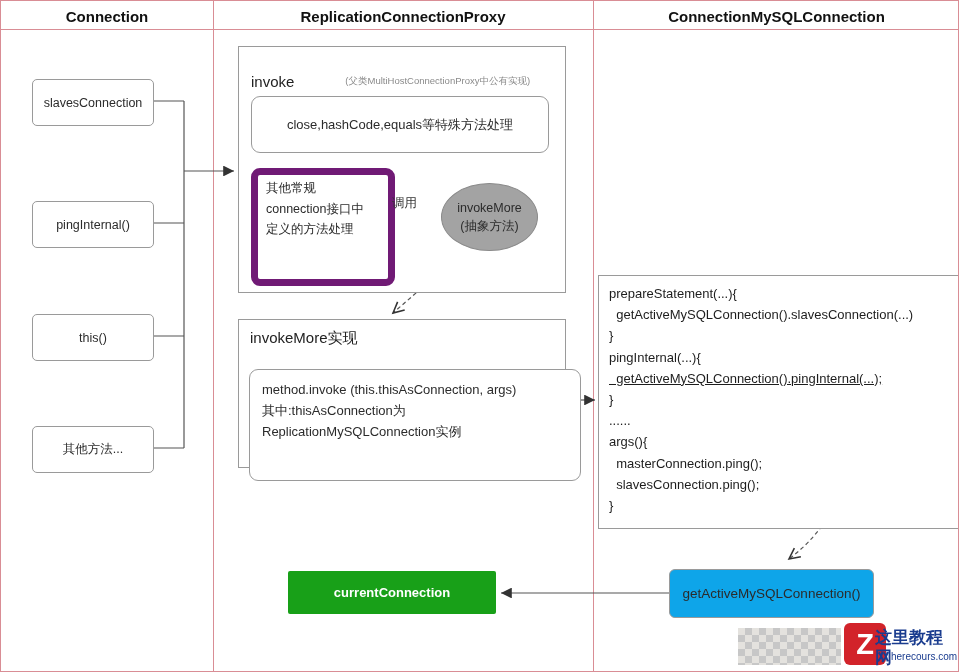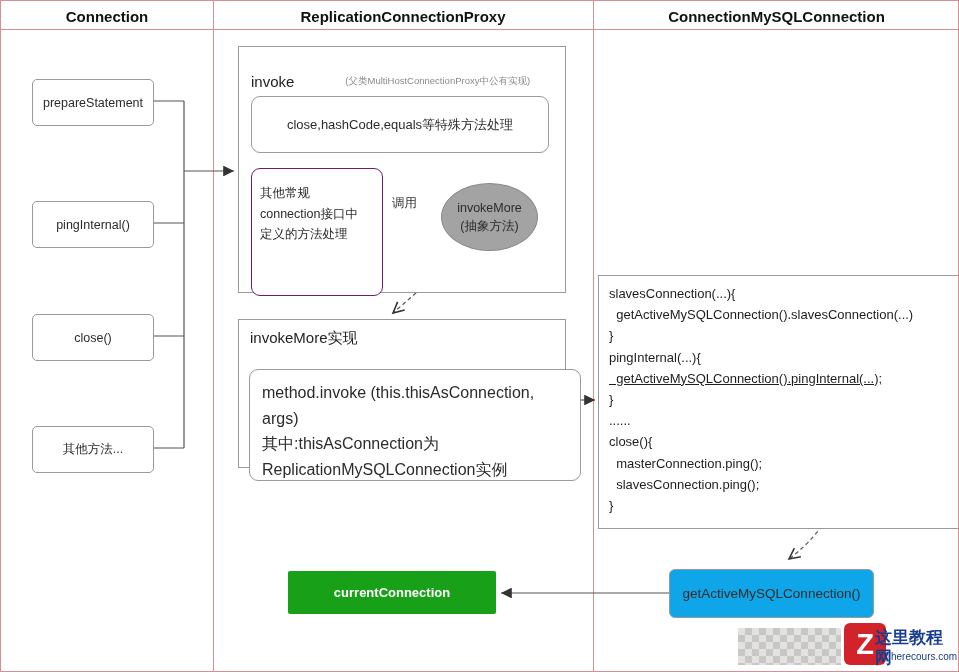--- a/index.html
+++ b/index.html
@@ -48,25 +48,25 @@
     background-size:14px 14px;background-position:0 0,7px 7px;
   }
   .logo-sq{
     position:absolute;width:42px;height:42px;background:#d2232a;border-radius:6px;
     display:flex;align-items:center;justify-content:center;color:#fff;font-weight:bold;font-size:29px;
   }
   .brand{position:absolute;color:#1a3c8f;font-weight:bold;font-size:17px;line-height:1.2;}
   .brand-domain{position:absolute;color:#1a3c8f;font-size:10px;}
   .impl-body{
     position:absolute;border:1px solid #9a9a9a;border-radius:9px;background:#fff;
-    padding:10px 12px;font-size:16px;line-height:1.6;white-space:pre-line;
+    padding:10px 12px;font-size:13px;line-height:1.6;white-space:pre-line;
   }
   .otherbox{
-    position:absolute;border:1px solid #701a75;border-radius:9px;background:#fff;
-    padding:14px 8px;font-size:12.5px;line-height:1.65;white-space:pre-line;
+    position:absolute;border:7px solid #701a75;border-radius:9px;background:#fff;
+    padding:3px 8px;font-size:12.5px;line-height:1.65;white-space:pre-line;
   }
 </style>
 </head>
 <body>
 
 <div class="stage">
 
   <div class="vline" style="left:212px;"></div>
   <div class="vline" style="left:592px;"></div>
   <div class="hline"></div>
@@ -89,23 +89,23 @@
       <path d="M183,100 V447"></path>
       <path d="M183,170 H233" marker-end="url(#af)"></path>
       <path d="M368,215 H434" marker-end="url(#af)"></path>
       <path d="M468,246 L392,312" stroke-dasharray="4 3" marker-end="url(#ao)"></path>
       <path d="M563,399 H594" marker-end="url(#af)"></path>
       <path d="M793,380 C858,418 862,502 788,558" stroke-dasharray="4 3" marker-end="url(#ao)"></path>
       <path d="M668,592 H500" marker-end="url(#af)"></path>
     </g>
   </svg>
 
-  <div class="node" style="left:31px;top:78px;">prepareStatement</div>
+  <div class="node" style="left:31px;top:78px;">slavesConnection</div>
   <div class="node" style="left:31px;top:200px;">pingInternal()</div>
-  <div class="node" style="left:31px;top:313px;">close()</div>
+  <div class="node" style="left:31px;top:313px;">this()</div>
   <div class="node" style="left:31px;top:425px;">其他方法...</div>
 
   <div class="frame" style="left:237px;top:45px;width:326px;height:245px;"></div>
   <div class="titlerow" style="left:250px;top:72px;gap:44px;">
     <span class="title" style="position:static;">invoke</span>
     <span class="subtitle">(父类MultiHostConnectionProxy中公有实现)</span>
   </div>
   <div class="round centerbox" style="position:absolute;left:250px;top:95px;width:296px;height:55px;font-size:13px;">close,hashCode,equals等特殊方法处理</div>
   <div class="otherbox" style="left:250px;top:167px;width:114px;height:98px;">其他常规
 connection接口中
@@ -114,28 +114,28 @@
   <div class="ellipse multiline" style="left:440px;top:182px;width:95px;height:66px;">invokeMore
 (抽象方法)</div>
 
   <div class="frame" style="left:237px;top:318px;width:326px;height:147px;"></div>
   <div class="title" style="left:249px;top:328px;">invokeMore实现</div>
   <div class="impl-body" style="left:248px;top:368px;width:306px;height:90px;">method.invoke (this.thisAsConnection, args)
 其中:thisAsConnection为
 ReplicationMySQLConnection实例</div>
 
   <div class="codebox" style="left:597px;top:274px;width:343px;height:238px;">
-    <div class="code-line">slavesConnection(...){</div>
+    <div class="code-line">prepareStatement(...){</div>
     <div class="code-line">  getActiveMySQLConnection().slavesConnection(...)</div>
     <div class="code-line">}</div>
     <div class="code-line">pingInternal(...){</div>
     <div class="code-line u">  getActiveMySQLConnection().pingInternal(...);</div>
     <div class="code-line">}</div>
     <div class="code-line">......</div>
-    <div class="code-line">close(){</div>
+    <div class="code-line">args(){</div>
     <div class="code-line">  masterConnection.ping();</div>
     <div class="code-line">  slavesConnection.ping();</div>
     <div class="code-line">}</div>
   </div>
 
   <div class="greenbox" style="left: 287px; top: 570px; width: 208px; height: 43px; background: rgb(24, 160, 24);">currentConnection</div>
   <div class="getactive" style="left:668px;top:568px;width:203px;height:47px;">getActiveMySQLConnection()</div>
 
   <div class="mosaic" style="left:737px;top:627px;width:103px;height:37px;"></div>
   <div class="logo-sq" style="left: 843px; top: 622px; background: rgb(210, 35, 42);">Z</div>

